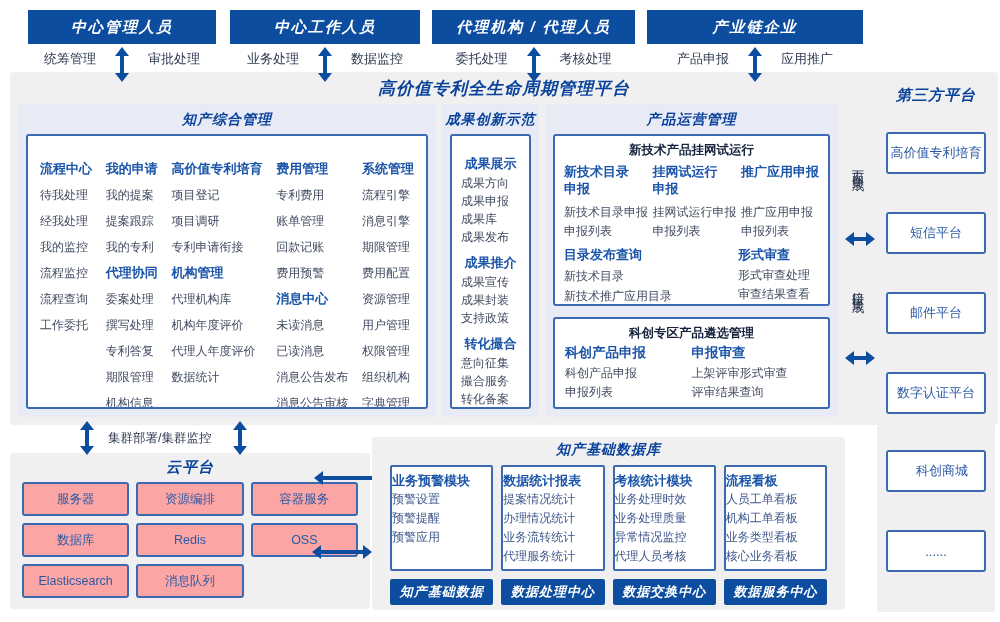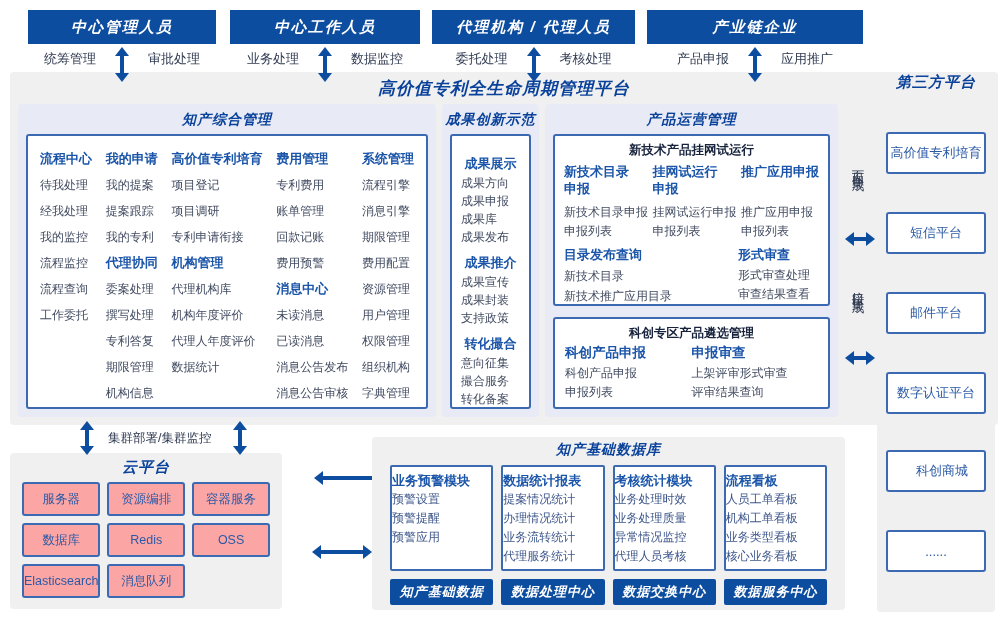--- a/index.html
+++ b/index.html
@@ -47,21 +47,21 @@
   .panel{position:absolute;top:32px;bottom:8px;background:var(--lav);border-radius:4px;}
   #panel-ipm{left:8px;width:418px;}
   #panel-achv{left:432px;width:97px;}
   #panel-prod{left:535px;width:293px;}
   .panel-title{padding-top:7px;text-align:center;font-size:14px;font-weight:bold;
                font-style:italic;color:var(--title);letter-spacing:1px;white-space:nowrap;}
   .inner{position:absolute;left:8px;right:8px;top:30px;bottom:8px;background:#fff;
          border:2px solid var(--border);border-radius:3px;overflow:hidden;}
 
   
-  #ipm-cols{display:flex;justify-content:space-between;padding:10px 12px;}
+  #ipm-cols{display:flex;justify-content:space-between;padding:20px 12px;}
   .col .h{font-size:13px;font-weight:bold;color:var(--head);height:26px;line-height:26px;white-space:nowrap;}
   .col .i{font-size:12px;color:var(--ink2);height:26px;line-height:26px;white-space:nowrap;}
 
   
   #achv-body{padding-top:11px;}
   .b-h{text-align:center;font-size:13px;font-weight:bold;color:var(--head);
        margin-top:7px;height:20px;line-height:20px;}
   .b-i{font-size:12px;color:var(--ink2);line-height:18px;padding-left:9px;white-space:nowrap;}
 
   
@@ -85,30 +85,30 @@
 
   
   .int-label{position:absolute;writing-mode:vertical-rl;text-orientation:upright;
              font-size:12.5px;color:var(--ink);letter-spacing:3px;}
   #lbl-page{left:849px;top:160px;}
   #lbl-iface{left:849px;top:282px;}
 
   
   #third{position:absolute;left:877px;top:72px;width:118px;height:540px;
          background:var(--gray);border-radius:4px;}
-  #third .panel-title{padding-top:1px;font-size:15px;}
+  #third .panel-title{padding-top:14px;font-size:15px;}
   .tp-box{position:absolute;left:9px;width:100px;height:42px;background:#fff;
           border:2px solid var(--border);border-radius:3px;display:flex;align-items:center;
           justify-content:center;font-size:13px;color:var(--boxtext);white-space:nowrap;}
 
   
   #cluster-label{position:absolute;left:108px;top:430px;font-size:12.5px;color:var(--ink);}
 
   
-  #cloud{position:absolute;left:10px;top:453px;width:272px;height:156px;
+  #cloud{position:absolute;left:10px;top:453px;width:360px;height:156px;
          background:var(--gray);border-radius:4px;}
   #cloud .panel-title{padding-top:5px;font-size:15px;}
   #cloud-grid{position:absolute;top:29px;left:12px;right:12px;bottom:11px;display:grid;
               grid-template-columns:repeat(3,1fr);gap:7px;}
   .cl-box{background:#fca5a5;border:2px solid var(--border);border-radius:3px;display:flex;
           align-items:center;justify-content:center;font-size:12.5px;color:var(--boxtext);
           white-space:nowrap;}
 
   
   #db{position:absolute;left:372px;top:437px;width:473px;height:173px;

